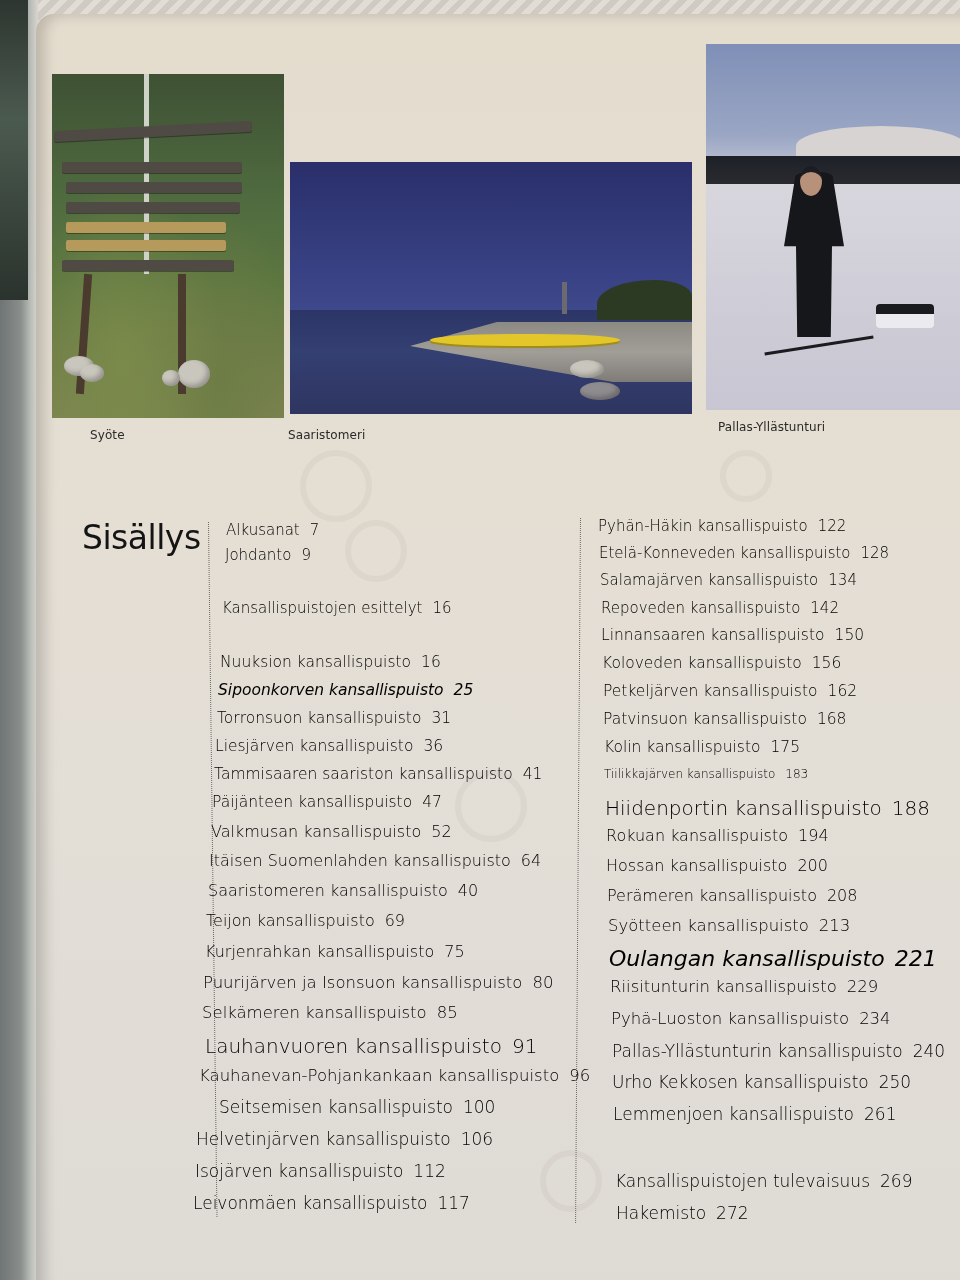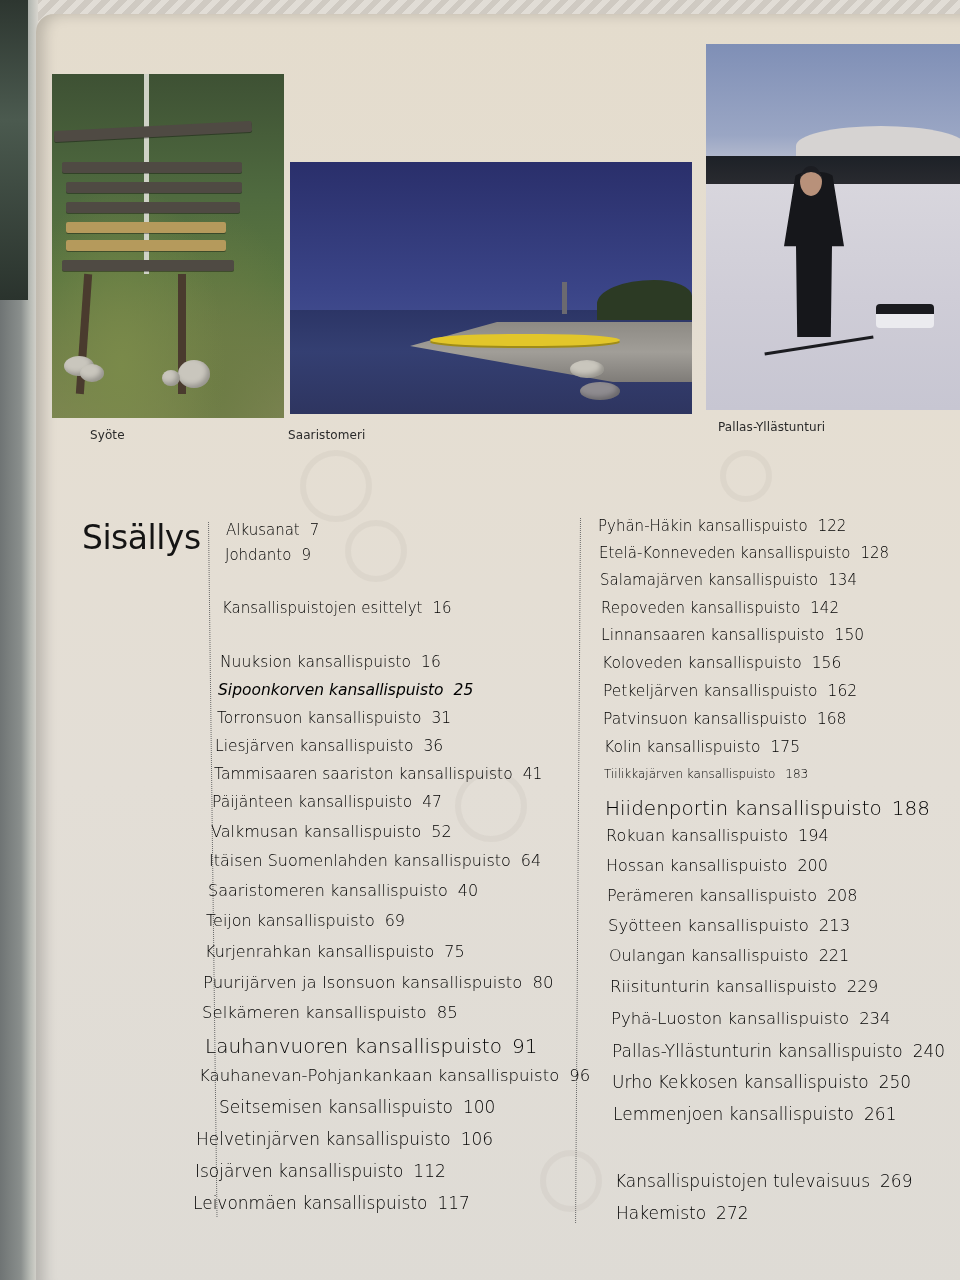--- a/index.html
+++ b/index.html
@@ -225,21 +225,21 @@
   <div class="toc-entry" style="left:602px;top:654px;font-size:15.5px;"><span>Koloveden kansallispuisto</span><span class="page-no">156</span></div>
   <div class="toc-entry" style="left:603px;top:682px;font-size:15.5px;"><span>Petkeljärven kansallispuisto</span><span class="page-no">162</span></div>
   <div class="toc-entry" style="left:603px;top:710px;font-size:15.5px;"><span>Patvinsuon kansallispuisto</span><span class="page-no">168</span></div>
   <div class="toc-entry" style="left:604px;top:738px;font-size:15.5px;"><span>Kolin kansallispuisto</span><span class="page-no">175</span></div>
   <div class="toc-entry" style="left:604px;top:767px;font-size:12px;"><span>Tiilikkajärven kansallispuisto</span><span class="page-no">183</span></div>
   <div class="toc-entry" style="left:605px;top:796px;font-size:20px;"><span>Hiidenportin kansallispuisto</span><span class="page-no">188</span></div>
   <div class="toc-entry" style="left:606px;top:826px;font-size:16px;"><span>Rokuan kansallispuisto</span><span class="page-no">194</span></div>
   <div class="toc-entry" style="left:606px;top:856px;font-size:16px;"><span>Hossan kansallispuisto</span><span class="page-no">200</span></div>
   <div class="toc-entry" style="left:607px;top:886px;font-size:16px;"><span>Perämeren kansallispuisto</span><span class="page-no">208</span></div>
   <div class="toc-entry" style="left:608px;top:916px;font-size:16.5px;"><span>Syötteen kansallispuisto</span><span class="page-no">213</span></div>
-  <div class="toc-entry" style="left:609px;top:946px;font-size:16px;"><span>Oulangan kansallispuisto</span><span class="page-no">221</span></div>
+  <div class="toc-entry" style="left:609px;top:946px;font-size:22px;font-style:italic;"><span>Oulangan kansallispuisto</span><span class="page-no">221</span></div>
   <div class="toc-entry" style="left:610px;top:977px;font-size:16.5px;"><span>Riisitunturin kansallispuisto</span><span class="page-no">229</span></div>
   <div class="toc-entry" style="left:611px;top:1009px;font-size:16.5px;"><span>Pyhä-Luoston kansallispuisto</span><span class="page-no">234</span></div>
   <div class="toc-entry" style="left:612px;top:1041px;font-size:17px;"><span>Pallas-Yllästunturin kansallispuisto</span><span class="page-no">240</span></div>
   <div class="toc-entry" style="left:612px;top:1072px;font-size:17px;"><span>Urho Kekkosen kansallispuisto</span><span class="page-no">250</span></div>
   <div class="toc-entry" style="left:613px;top:1104px;font-size:17px;"><span>Lemmenjoen kansallispuisto</span><span class="page-no">261</span></div>
   <div class="toc-entry" style="left:615px;top:1171px;font-size:17px;"><span>Kansallispuistojen tulevaisuus</span><span class="page-no">269</span></div>
   <div class="toc-entry" style="left:616px;top:1203px;font-size:17px;"><span>Hakemisto</span><span class="page-no">272</span></div>
 </div>
 
 </body></html>

